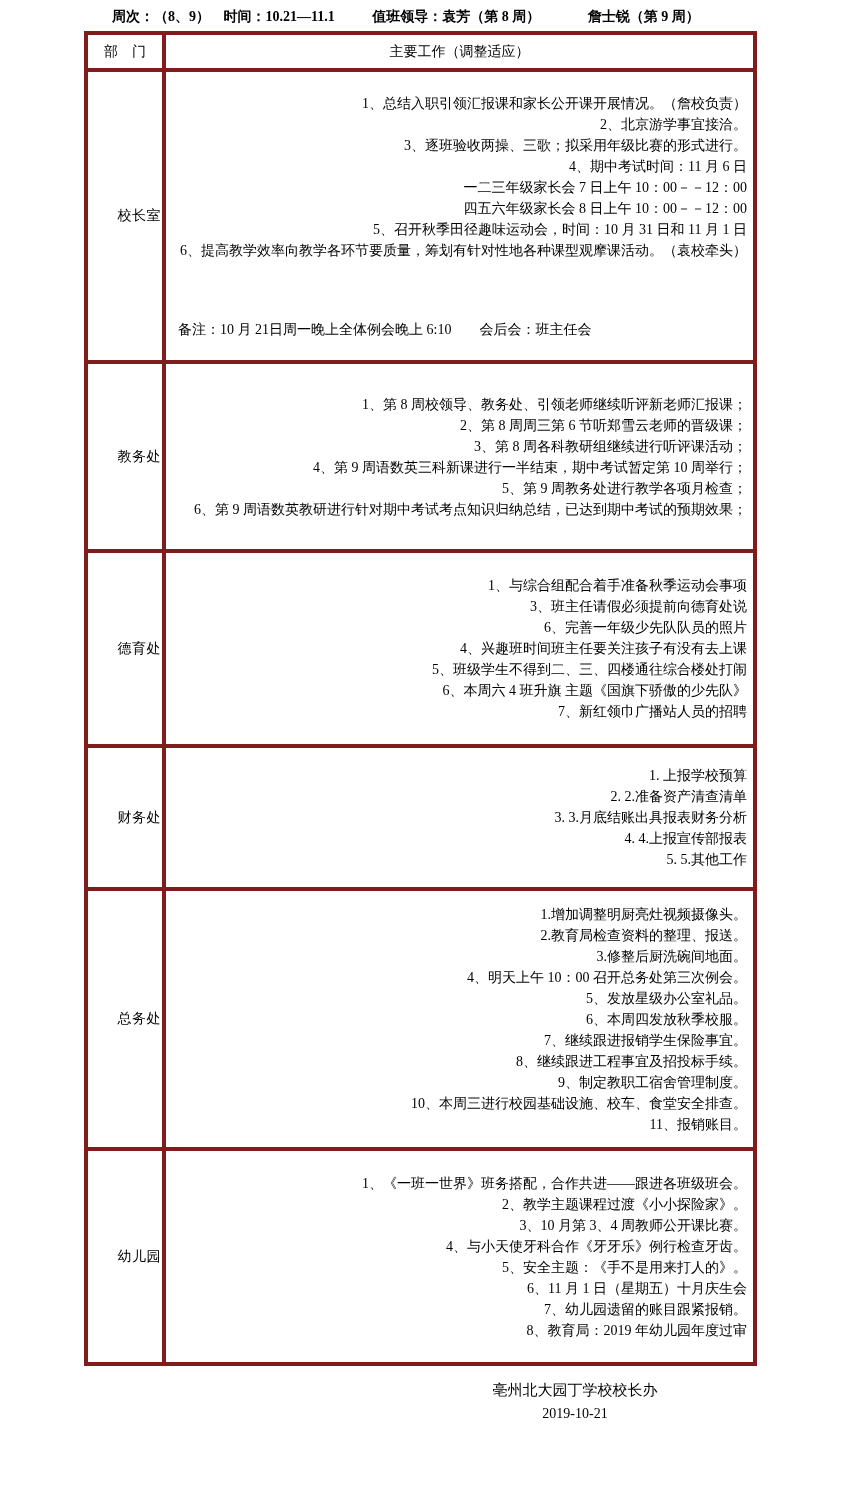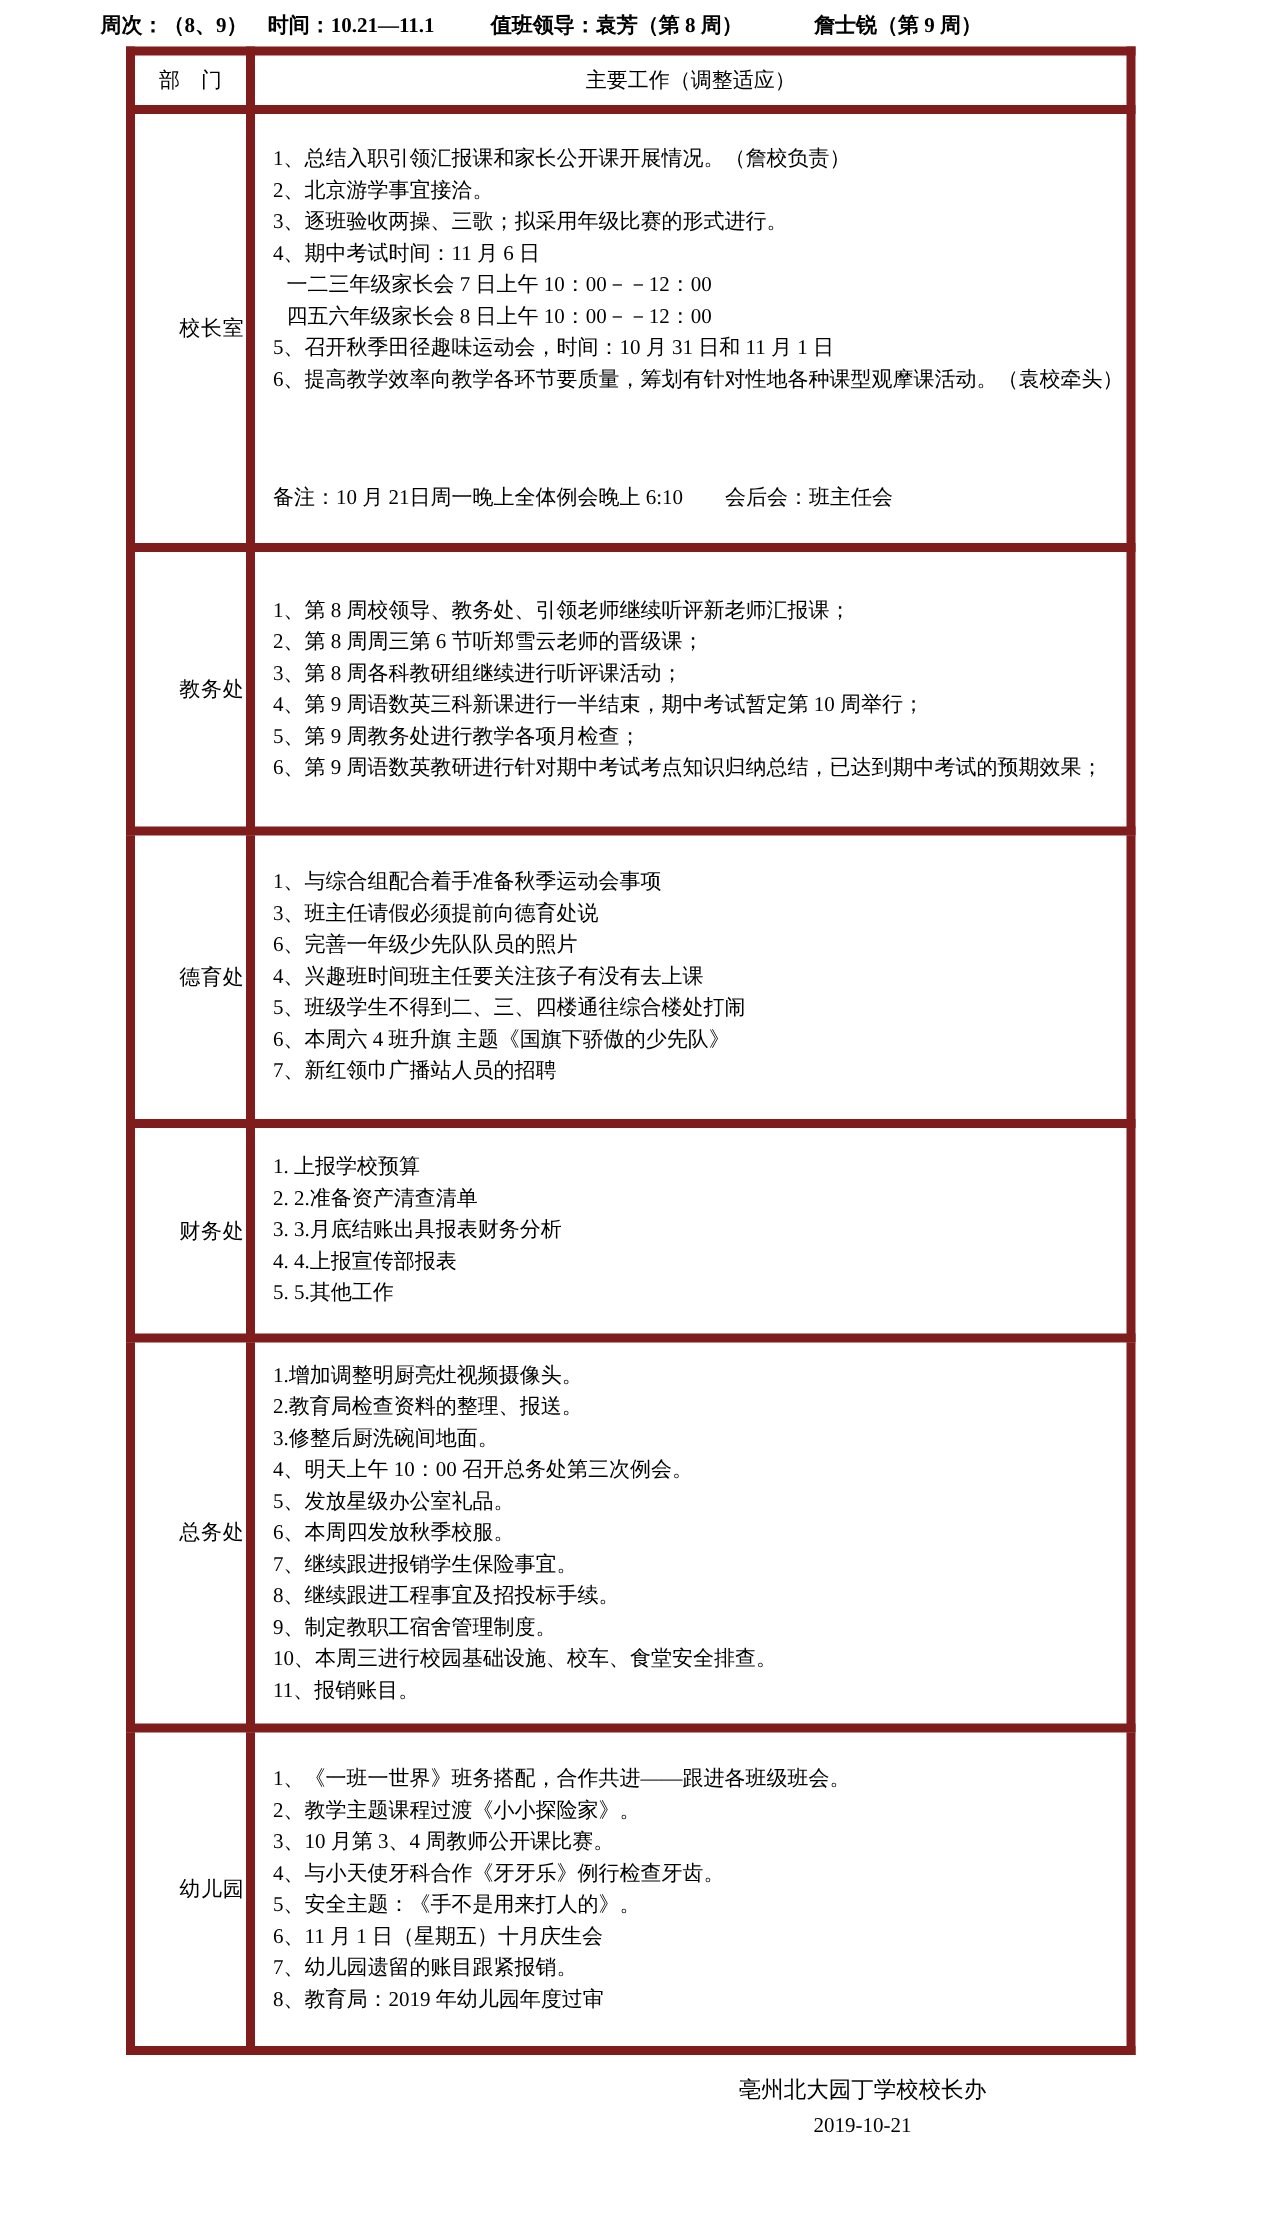--- a/index.html
+++ b/index.html
@@ -10,53 +10,53 @@
     overflow:hidden;
   }
   .page { position:relative; width:850px; height:1486px; }
   .title {
     margin:0; padding-top:22px;
     text-align:center;
     font-size:21px; font-weight:bold; letter-spacing:0.5px;
   }
   .subtitle {
     margin-top:8px;
-    padding-left:67px;
+    padding-left:112px;
     font-size:14px; font-weight:bold;
     white-space:nowrap;
   }
   .subtitle .gap-s { margin-right:10px; }
   .subtitle .gap-m { margin-right:34px; }
   .subtitle .gap-l { margin-right:44px; }
   table.work-table {
     margin:5px 0 0 84px;
     width:673px;
     border-collapse:collapse;
     table-layout:fixed;
   }
   table.work-table th, table.work-table td {
-    border:6px solid #7f1d1d;
+    border:4px solid #7f1d1d;
   }
   th.col-dept { width:72px; }
   thead th {
     height:31px;
     font-size:14px; font-weight:normal;
     text-align:center; vertical-align:middle;
   }
   td.dept {
     text-align:right; vertical-align:middle;
     font-size:14px;
     letter-spacing:0.5px;
   }
   td.content {
     vertical-align:middle;
     padding:8px 6px 8px 12px;
     font-size:14px; line-height:21px;
   }
-  .item { white-space:nowrap; }
+  .item { white-space:nowrap;text-align:right; }
   .item.indent { padding-left:9px; }
   .note { margin-top:58px; white-space:nowrap; }
   .note .bold { font-weight:normal; }
   .footer {
     margin:12px 0 0 420px;
     width:310px;
     text-align:center;
     font-size:15px;
     line-height:24px;
   }

